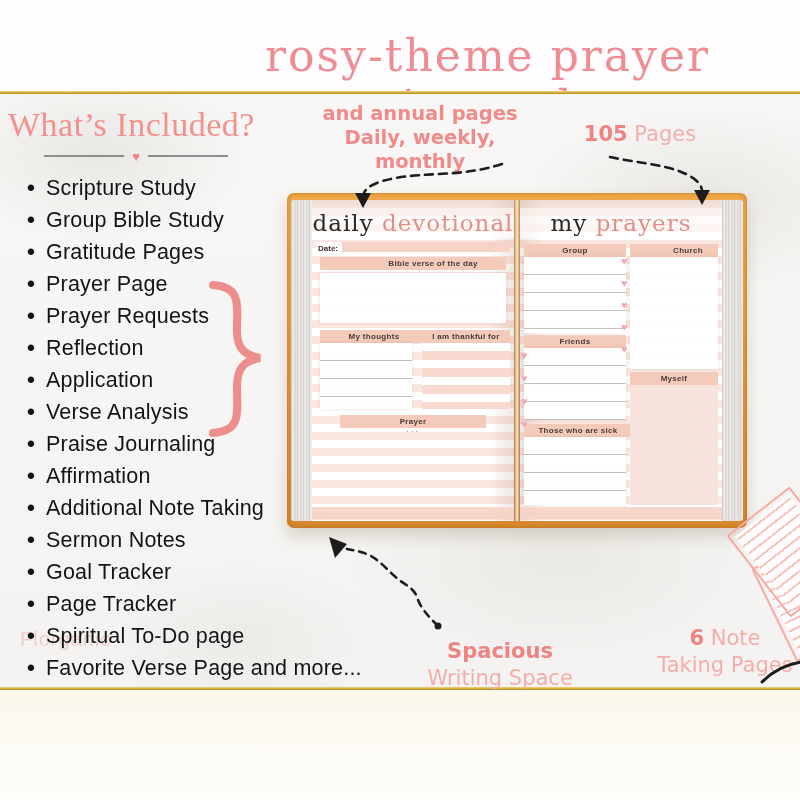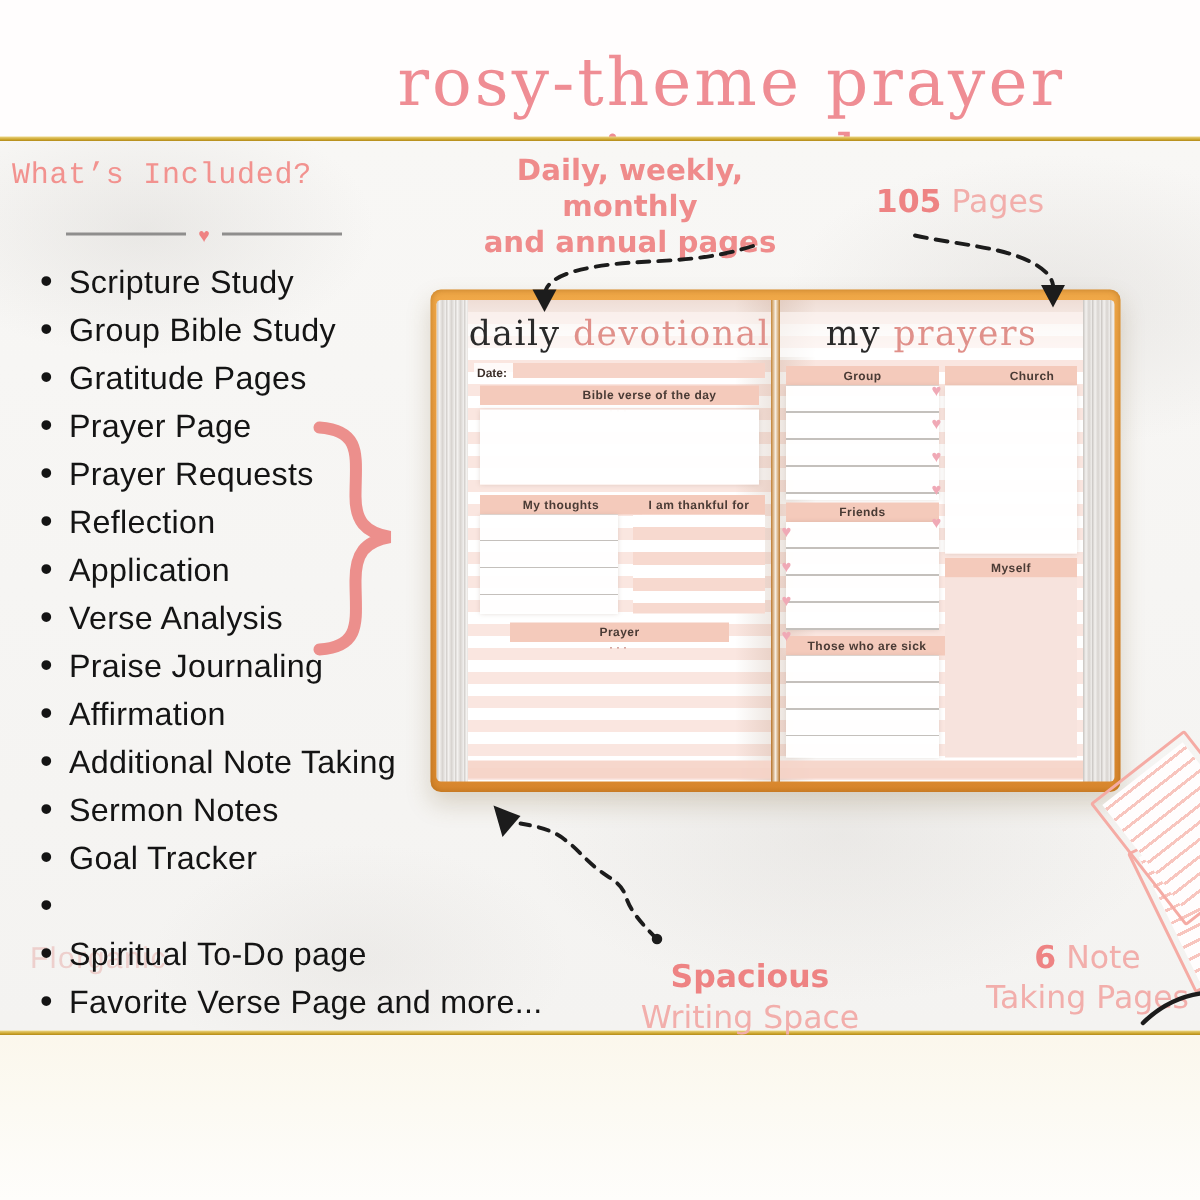--- a/index.html
+++ b/index.html
@@ -24,21 +24,21 @@
       radial-gradient(ellipse 260px 140px at 88% 18%, rgba(200,196,192,.30), transparent 70%),
       radial-gradient(ellipse 300px 160px at 70% 78%, rgba(204,200,196,.26), transparent 70%),
       radial-gradient(ellipse 200px 110px at 30% 92%, rgba(208,204,200,.22), transparent 70%),
       linear-gradient(180deg,#f8f7f5,#f4f3f1);}
 
   .bottom-band{position:absolute;left:0;top:690px;width:800px;height:110px;
     background:linear-gradient(180deg,#fbf7ec 0%,#fcfaf3 45%,#fefdfb 100%);}
 
   
   .included-heading{position:absolute;left:8px;top:106px;margin:0;
-    font-family:Liberation Mono, monospace;font-weight:400;font-size:20px;letter-spacing:.5px;
+    font-family:Liberation Serif, serif;font-weight:400;font-size:34px;letter-spacing:.5px;
     color:#f2928f;}
   .heart-divider{position:absolute;left:44px;top:148px;width:184px;height:16px;
     display:flex;align-items:center;gap:8px;}
   .heart-divider .rule{flex:1;height:1.6px;background:#8f8e8d;}
   .heart-divider .heart{font-size:13px;line-height:13px;color:#ef8282;}
 
   .included-list{position:absolute;left:20px;top:172px;margin:0;padding:0;list-style:none;}
   .included-list li{display:flex;align-items:center;height:32px;
     font-family:"Liberation Sans",sans-serif;font-size:21.5px;color:#141414;letter-spacing:.2px;}
   .included-list .bullet{width:22px;font-size:24px;color:#141414;text-align:center;margin-right:4px;}
@@ -188,38 +188,39 @@
     <li>
         <span class="bullet">•</span>
         <span>Sermon Notes</span>
       </li>
     <li>
         <span class="bullet">•</span>
         <span>Goal Tracker</span>
       </li>
     <li>
         <span class="bullet">•</span>
+        <span>Page Tracker</span>
       </li>
     <li>
         <span class="bullet">•</span>
         <span>Spiritual To-Do page</span>
       </li>
     <li>
         <span class="bullet">•</span>
         <span>Favorite Verse Page and more...</span>
       </li>
   </ul>
 
   <svg class="brace" width="64" height="162" viewBox="0 0 64 162">
     <path d="M7,7 C36,9 31,27 31,53 C31,69 37,77 54,80 C37,83 31,91 31,109 C31,135 36,153 7,155" fill="none" stroke="#ec8f8c" stroke-width="8" stroke-linecap="round"></path>
   </svg>
 
   <div class="anno anno-daily">
+    <div>and annual pages</div>
     <div>Daily, weekly, monthly</div>
-    <div>and annual pages</div>
   </div>
 
   <div class="anno anno-pages">
     <span class="bold">105</span><span class="light"> Pages</span>
   </div>
 
   <div class="anno anno-spacious">
     <div class="bold">Spacious</div>
     <div class="light">Writing Space</div>
   </div>

